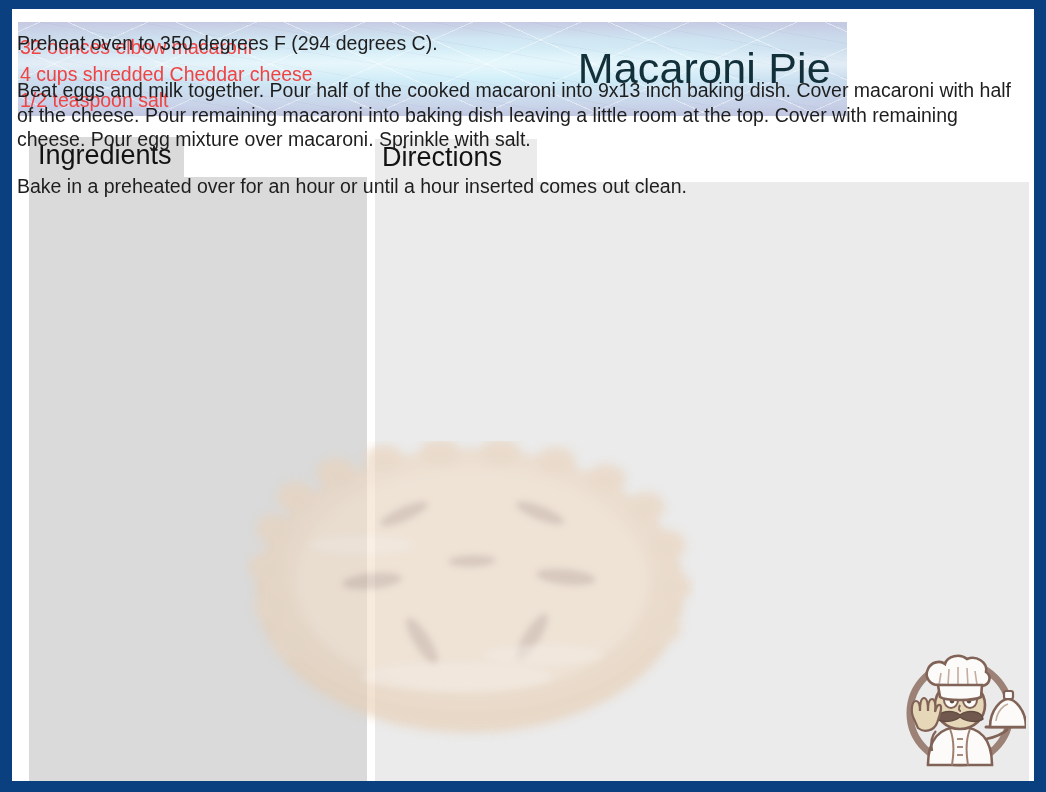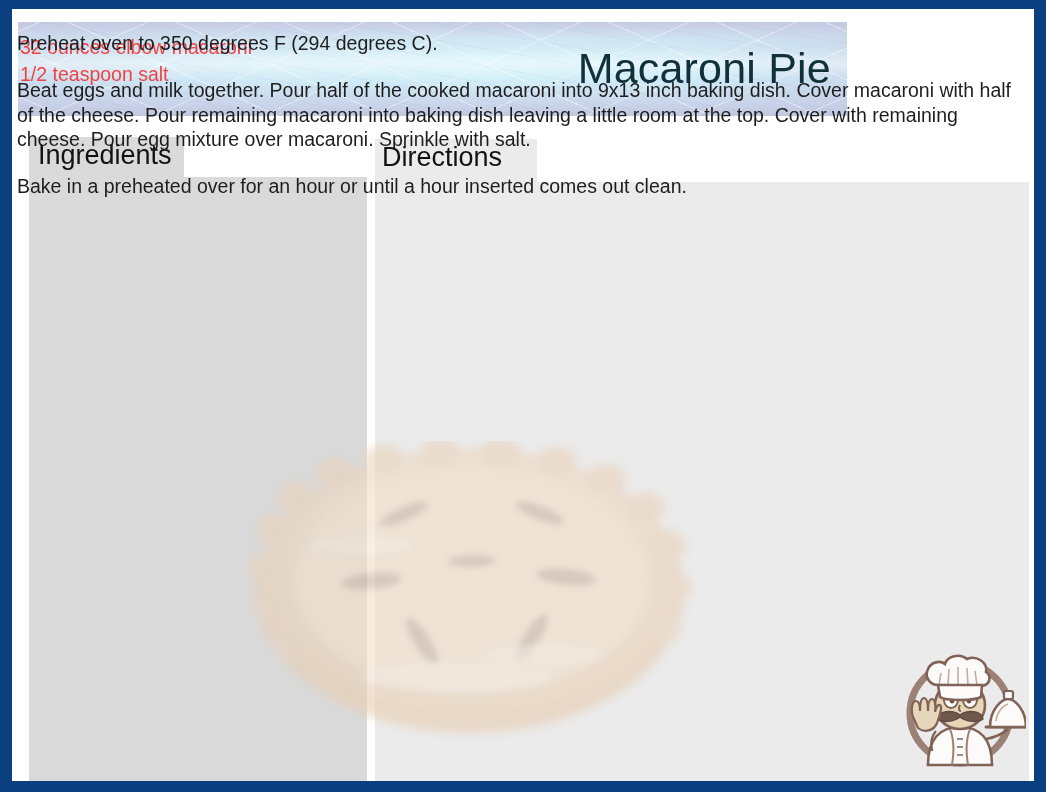--- a/index.html
+++ b/index.html
@@ -204,20 +204,21 @@
       <div class="sheen"></div>
       <div id="recipe-title">Macaroni Pie</div>
     </div>
 
     <div id="ingredients-panel"></div>
     <div id="ingredients-tab">
       <div class="heading">Ingredients</div>
     </div>
     <div id="ingredients-list">
       <div class="ing-line">32 ounces elbow macaroni</div>
+      <div class="ing-line">4 cups shredded Cheddar cheese</div>
       <div class="ing-line">1/2 teaspoon salt</div>
     </div>
 
     <div id="directions-panel"></div>
     <div id="directions-tab">
       <div class="heading">Directions</div>
     </div>
     <div id="directions-body">
       <p>Preheat oven to 350 degrees F (294 degrees C).</p>
       <p>Beat eggs and milk together. Pour half of the cooked macaroni into 9x13 inch baking dish. Cover macaroni with  half of the cheese. Pour remaining macaroni into baking dish leaving a little room at the top.  Cover with remaining cheese.  Pour egg mixture over macaroni.  Sprinkle with salt.</p>

